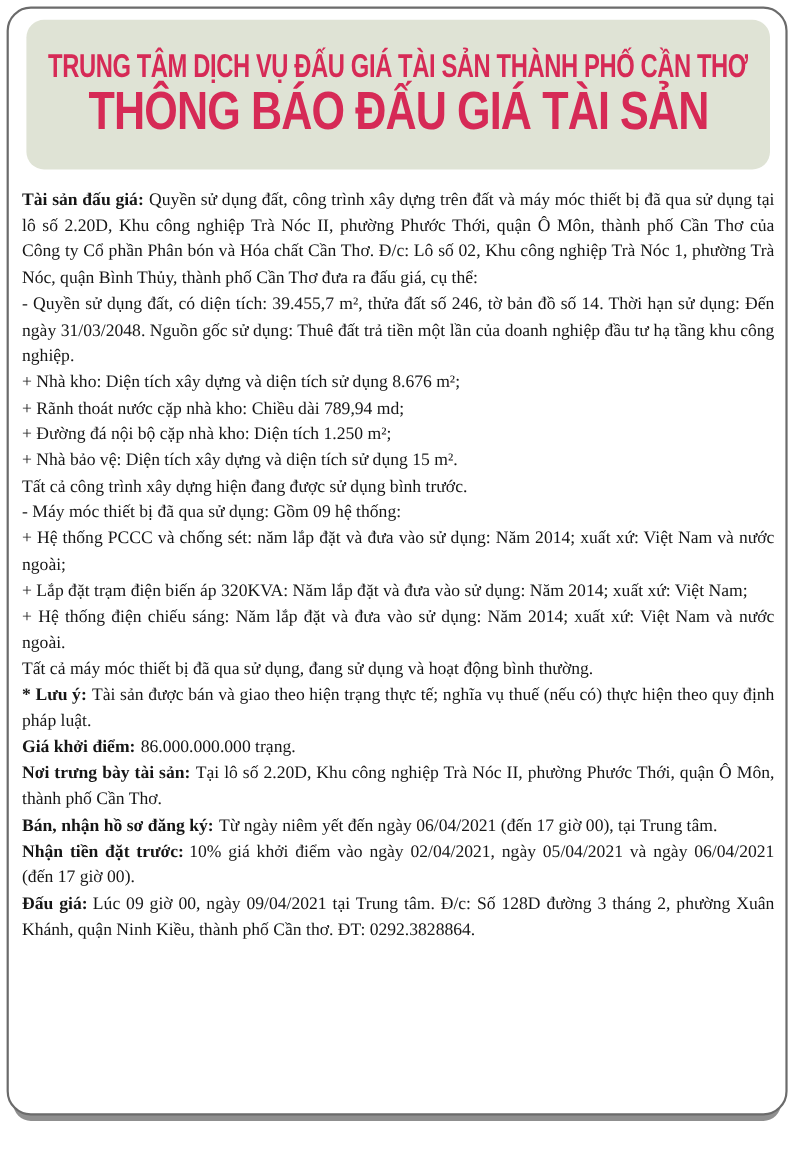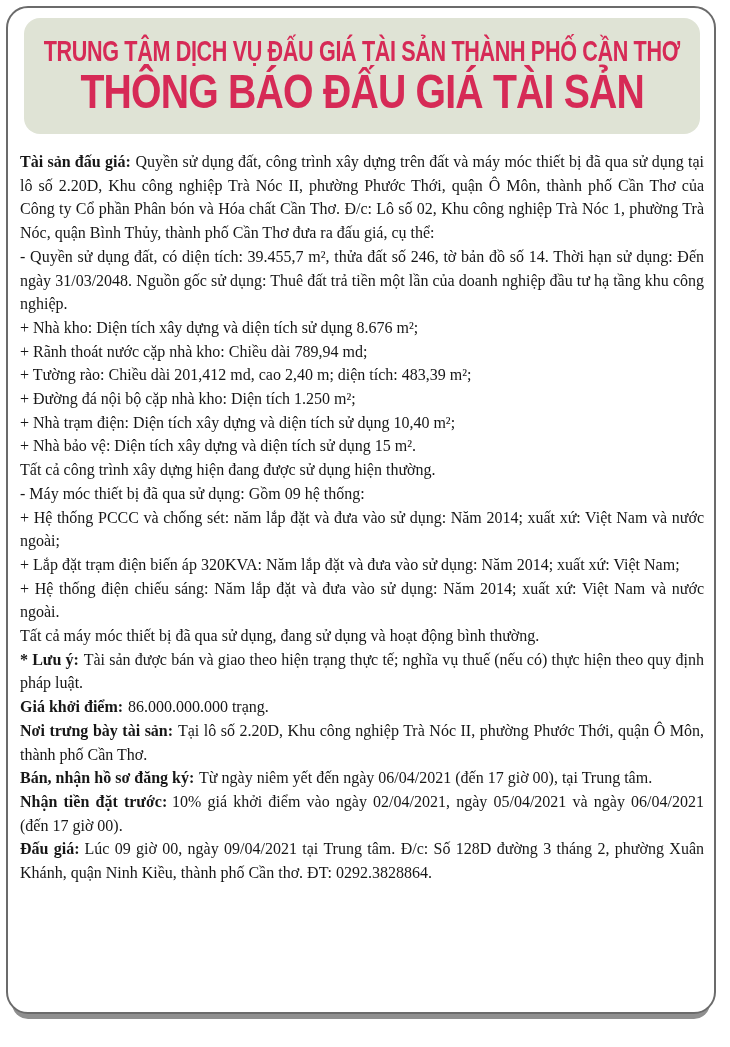--- a/index.html
+++ b/index.html
@@ -23,21 +23,21 @@
     left: 6px; top: 6px;
     width: 710px; height: 1008px;
     background: var(--page-bg);
     border: 2px solid var(--border-color);
     border-radius: 22px;
     box-shadow: 0 11px 0 -6px var(--shadow-color);
     padding: 8px 8px 0 8px;
   }
   .header-banner {
     margin: 2px 6px 0 8px;
-    height: 116px;
+    height: 136px;
     background: var(--header-bg);
     border-radius: 16px;
     display: flex;
     flex-direction: column;
     align-items: center;
     justify-content: center;
     overflow: hidden;
   }
   .org-name {
     color: var(--header-text);
@@ -83,29 +83,27 @@
   <div class="content">
   <p class="para"><b class="plabel">Tài sản đấu giá:</b><span class="ptext">Quyền sử dụng đất, công trình xây dựng trên đất và máy móc thiết bị đã qua sử dụng tại lô số 2.20D, Khu công nghiệp Trà Nóc II, phường Phước Thới, quận Ô Môn, thành phố Cần Thơ của Công ty Cổ phần Phân bón và Hóa chất Cần Thơ. Đ/c: Lô số 02, Khu công nghiệp Trà Nóc 1, phường Trà Nóc, quận Bình Thủy, thành phố Cần Thơ đưa ra đấu giá, cụ thể:</span></p>
 
   <p class="para"><span class="ptext">- Quyền sử dụng đất, có diện tích: 39.455,7 m², thửa đất số 246, tờ bản đồ số 14. Thời hạn sử dụng: Đến ngày 31/03/2048. Nguồn gốc sử dụng: Thuê đất trả tiền một lần của doanh nghiệp đầu tư hạ tầng khu công nghiệp.</span></p>
 
 
   <p class="para"><span class="ptext">+ Nhà kho: Diện tích xây dựng và diện tích sử dụng 8.676 m²;</span></p>
 
   <p class="para"><span class="ptext">+ Rãnh thoát nước cặp nhà kho: Chiều dài 789,94 md;</span></p>
 
-  <p class="para"><span class="ptext">+ Tường rào: Chiều dài 201,412 md, cao 2,40 m; diện tích: 483,39 m²;</span></p>
 
   <p class="para"><span class="ptext">+ Đường đá nội bộ cặp nhà kho: Diện tích 1.250 m²;</span></p>
 
-  <p class="para"><span class="ptext">+ Nhà trạm điện: Diện tích xây dựng và diện tích sử dụng 10,40 m²;</span></p>
 
   <p class="para"><span class="ptext">+ Nhà bảo vệ: Diện tích xây dựng và diện tích sử dụng 15 m².</span></p>
 
-  <p class="para"><span class="ptext">Tất cả công trình xây dựng hiện đang được sử dụng hiện thường.</span></p>
+  <p class="para"><span class="ptext">Tất cả công trình xây dựng hiện đang được sử dụng bình trước.</span></p>
 
   <p class="para"><span class="ptext">- Máy móc thiết bị đã qua sử dụng: Gồm 09 hệ thống:</span></p>
 
   <p class="para"><span class="ptext">+ Hệ thống PCCC và chống sét: năm lắp đặt và đưa vào sử dụng: Năm 2014; xuất xứ: Việt Nam và nước ngoài;</span></p>
 
   <p class="para"><span class="ptext">+ Lắp đặt trạm điện biến áp 320KVA: Năm lắp đặt và đưa vào sử dụng: Năm 2014; xuất xứ: Việt Nam;</span></p>
 
   <p class="para"><span class="ptext">+ Hệ thống điện chiếu sáng: Năm lắp đặt và đưa vào sử dụng: Năm 2014; xuất xứ: Việt Nam và nước ngoài.</span></p>
 
   <p class="para"><span class="ptext">Tất cả máy móc thiết bị đã qua sử dụng, đang sử dụng và hoạt động bình thường.</span></p>

